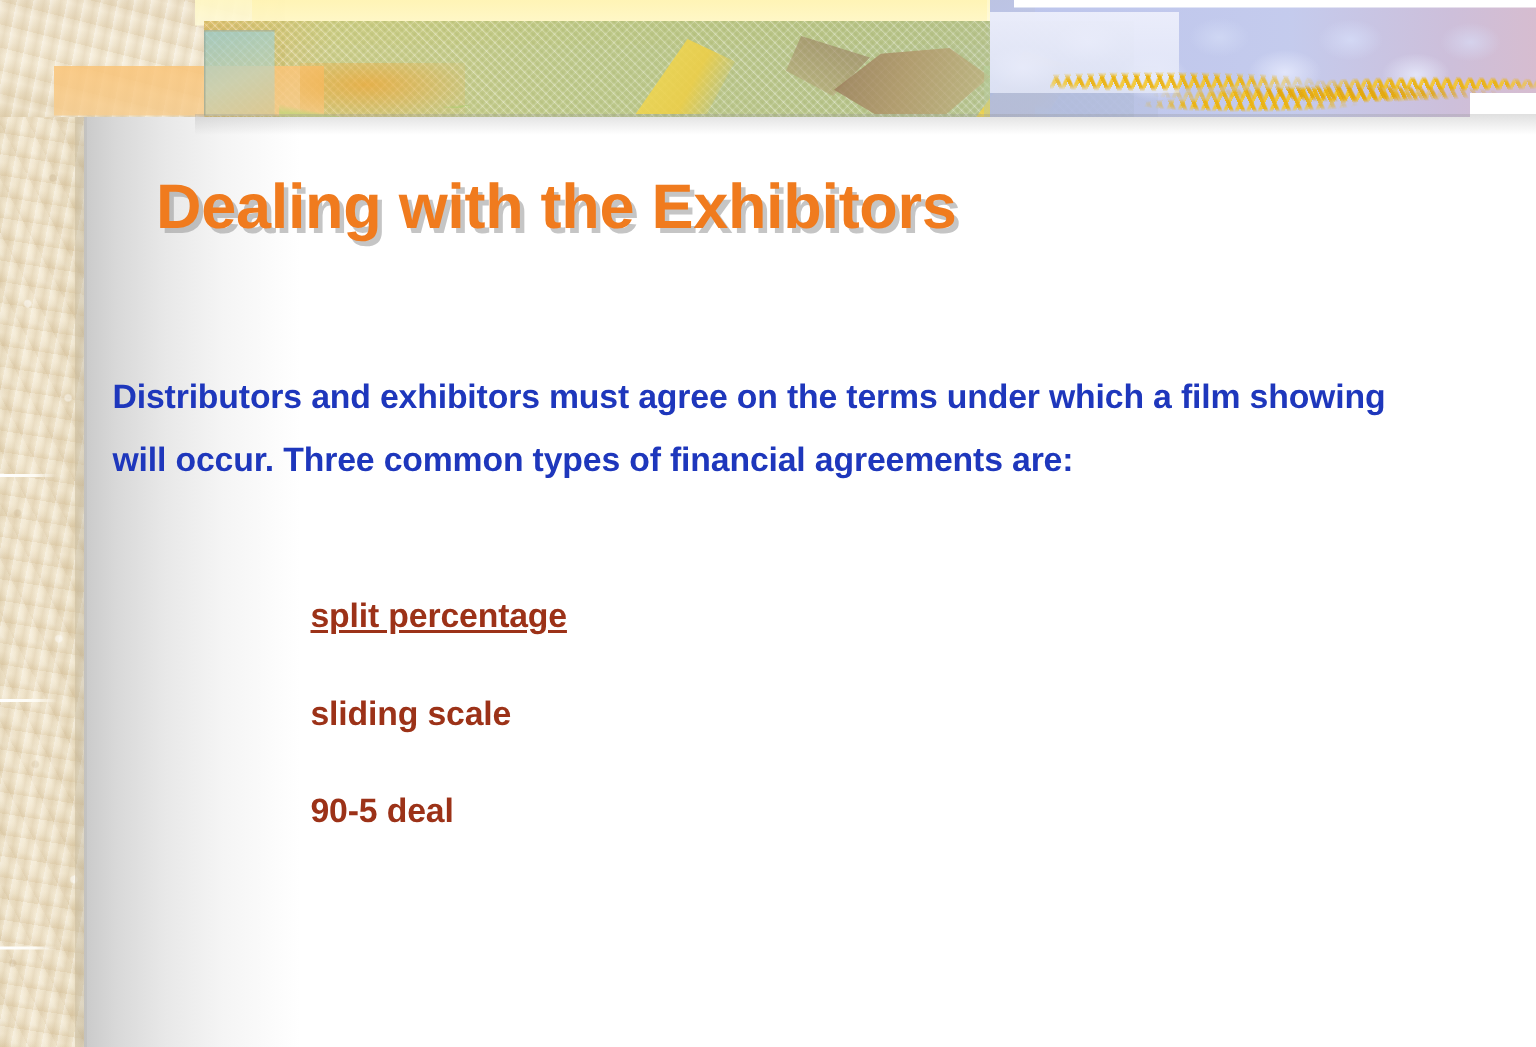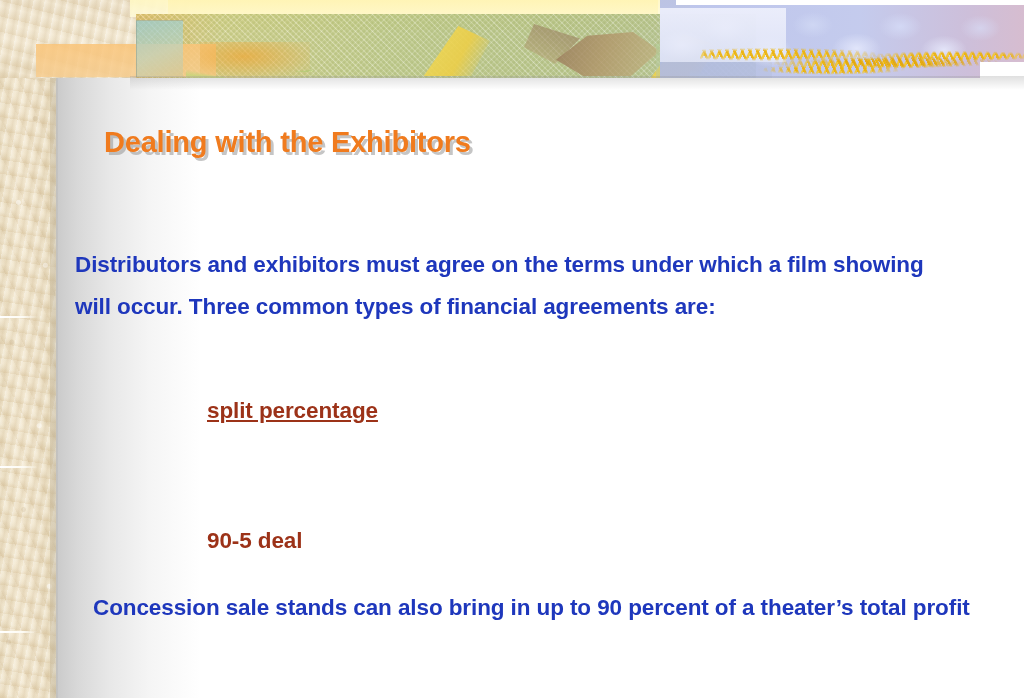--- a/index.html
+++ b/index.html
@@ -250,22 +250,22 @@
   }
   .bn-whitecut {
     left: 980px; top: 62px; width: 44px; height: 18px;
     background: #ffffff;
   }
 
   
   .slide-title {
     position: absolute;
     left: 104px;
-    top: 126px;
-    font-size: 29px;
+    top: 114px;
+    font-size: 42px;
     font-weight: bold;
     color: #F07B1E;
     letter-spacing: -0.2px;
     white-space: nowrap;
     text-shadow: 3px 3px 0 rgba(150,150,150,0.55);
     text-align: right;
   }
 
   .para {
     position: absolute;
@@ -330,17 +330,17 @@
     <div class="bn bn-topline"></div>
     <div class="bn bn-whitecut"></div>
   </div>
   <div class="bn bn-shadow" style="position:absolute;"></div>
 
   <div class="slide-title">Dealing with the Exhibitors</div>
 
   <div class="para para-1">Distributors and exhibitors must agree on the terms under which a film showing will occur.  Three common types of financial agreements are:</div>
 
   <div class="sub-item sub-1">split percentage</div>
+  <div class="sub-item sub-2">sliding scale</div>
   <div class="sub-item sub-3">90-5 deal</div>
 
-  <div class="para para-2">Concession sale stands can also bring in up to 90 percent of a theater’s total profit</div>
 
 </div>
 
 </body></html>

